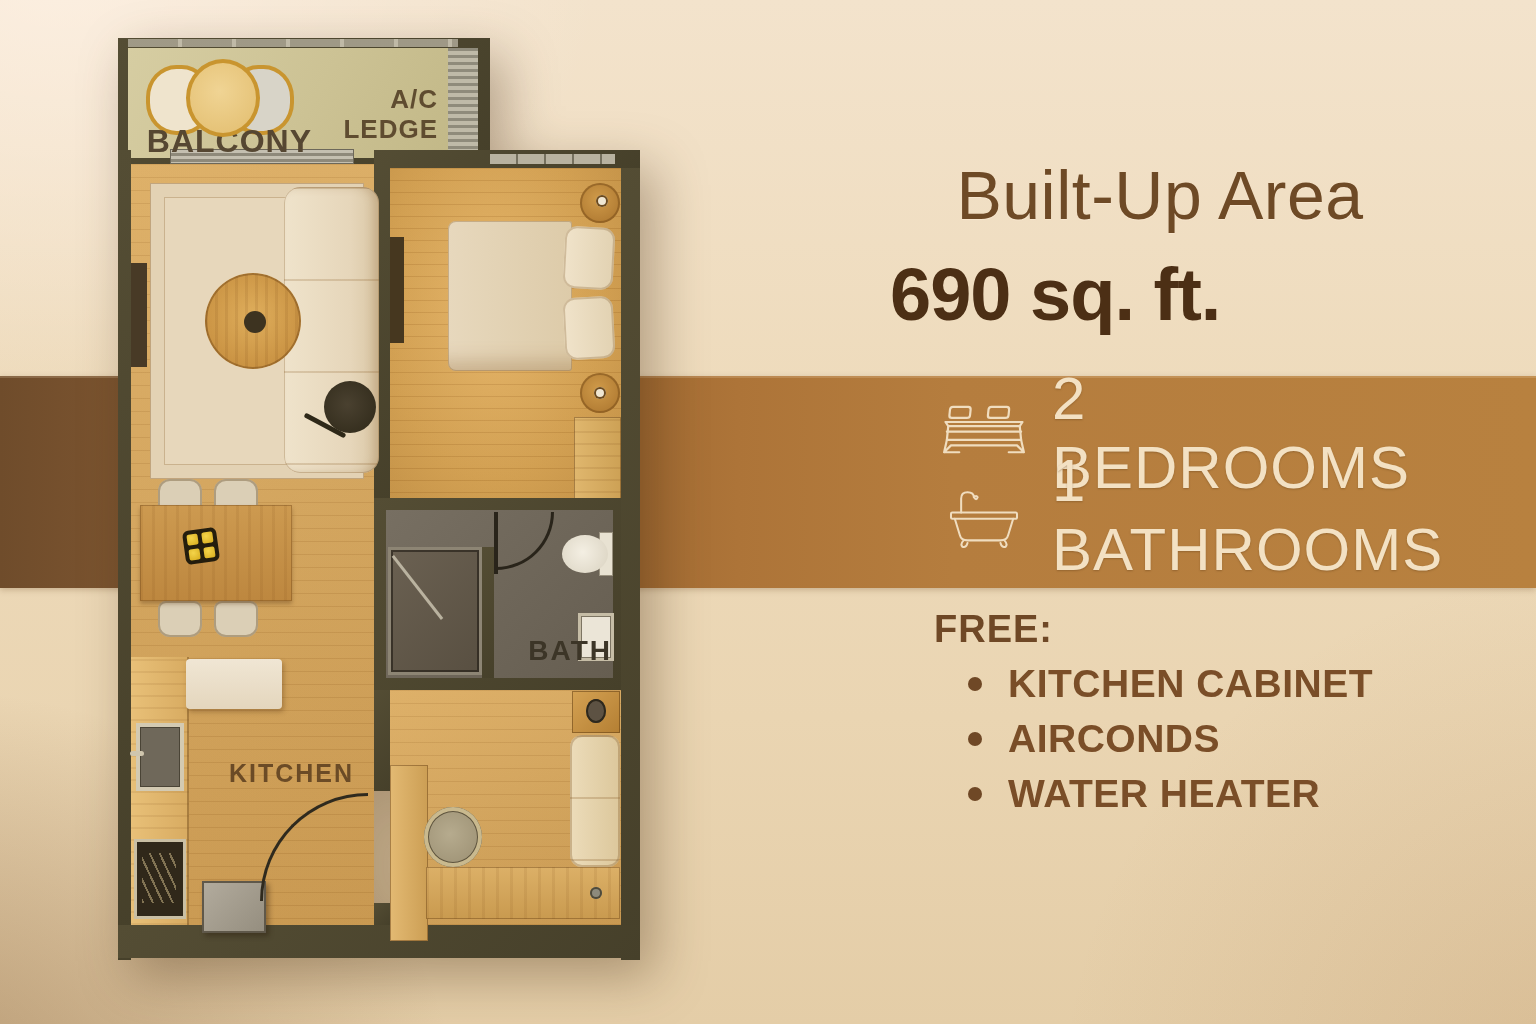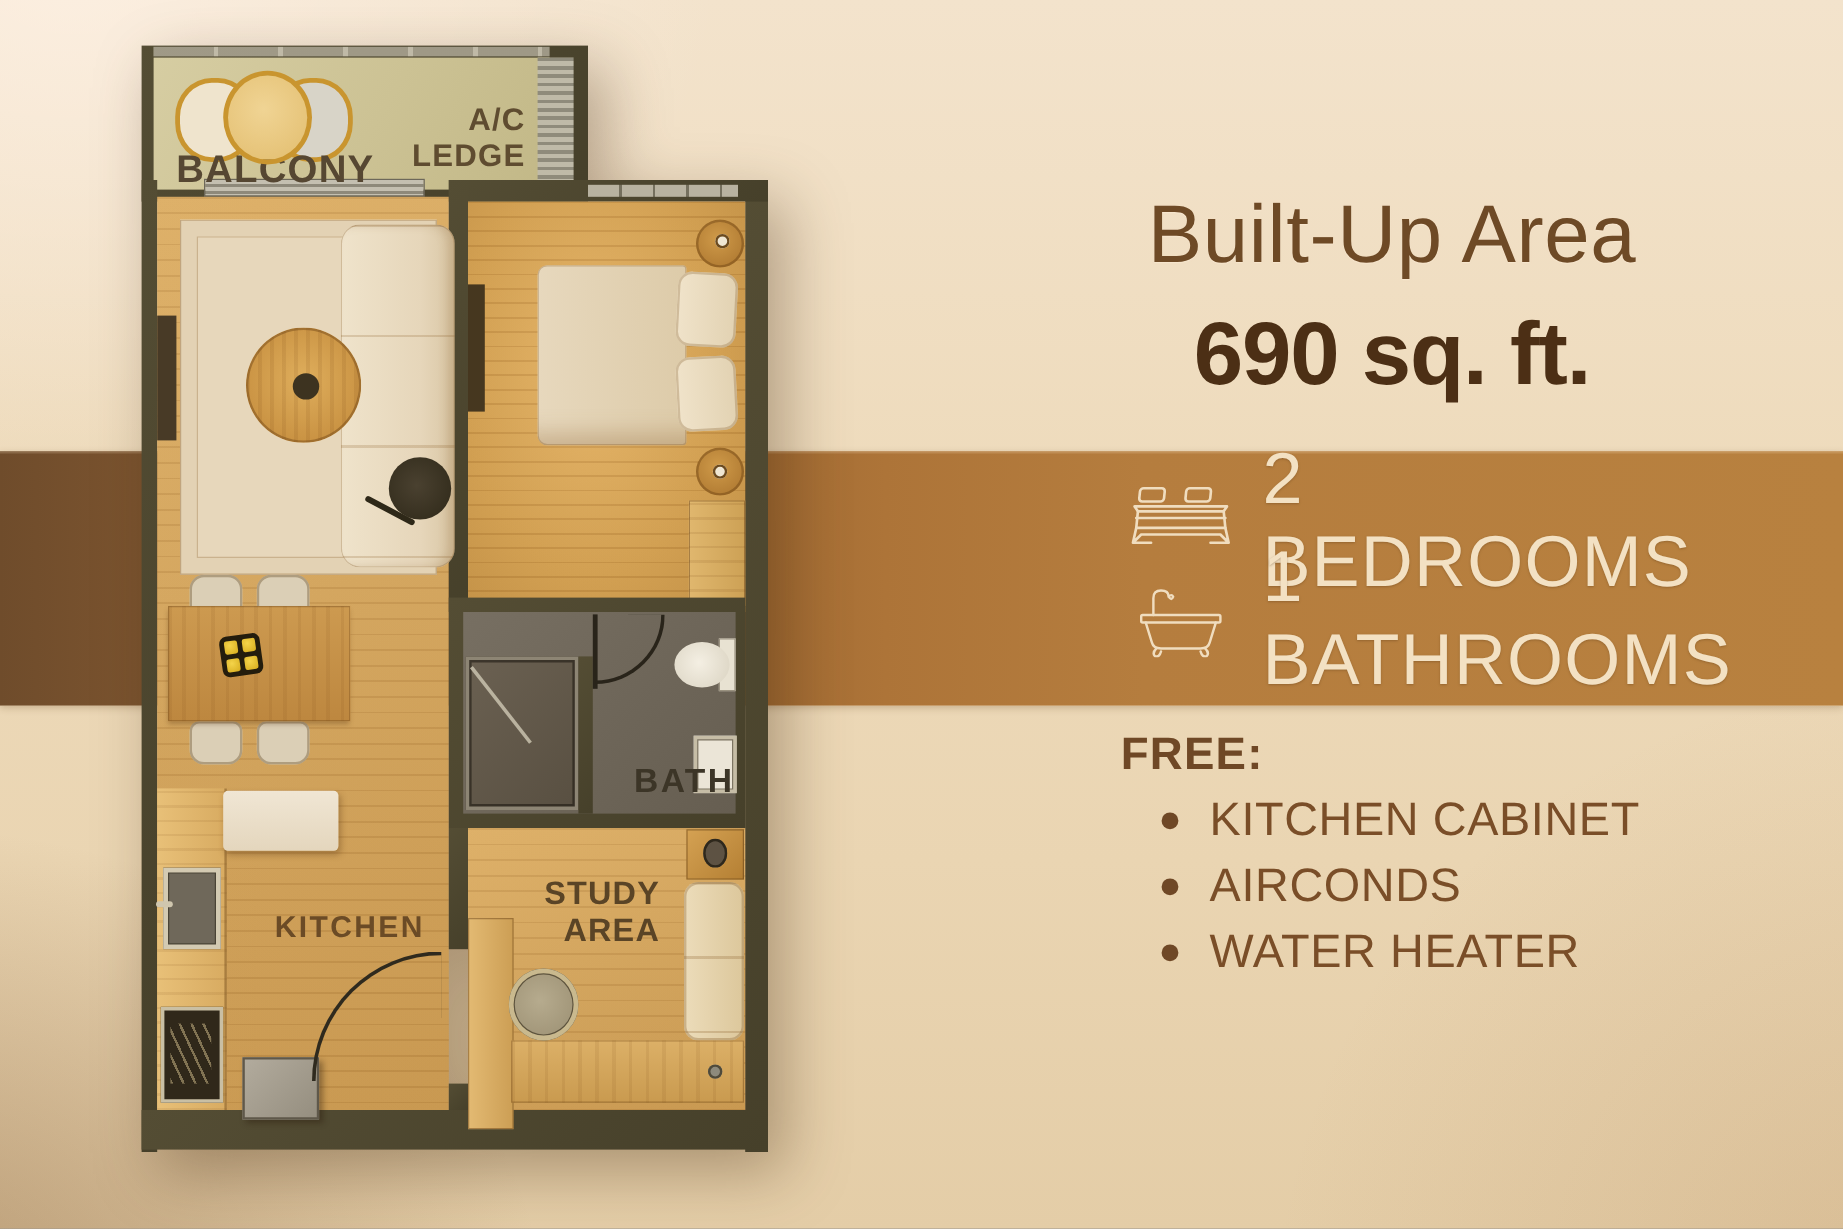--- a/index.html
+++ b/index.html
@@ -15,29 +15,29 @@
   
   .band{
     position:absolute;left:0;top:376px;width:1536px;height:212px;
     background:linear-gradient(90deg,#6f4c2b 0%,#7d5530 9%,#7d5530 16%,#96622f 34%,#ad7438 48%,#b57d3e 62%,#b8813f 100%);
     box-shadow:0 2px 6px rgba(90,55,20,.25), inset 0 2px 0 rgba(255,235,200,.18);
   }
   
   .panel-title{position:absolute;left:890px;top:156px;width:540px;text-align:center;
     font-size:68px;font-weight:400;color:#6e4a26;letter-spacing:.5px;
     text-shadow:0 1px 1px rgba(255,240,220,.5);}
-  .panel-area{position:absolute;left:890px;top:252px;width:540px;text-align:center;
+  .panel-area{position:absolute;left:890px;top:252px;width:540px;
     font-size:74px;font-weight:700;color:#4c2f15;letter-spacing:-1px;}
   .features{position:absolute;left:938px;top:392px;width:520px;}
   .feature-row{display:flex;align-items:center;height:82px;}
   .f-icon{width:92px;height:70px;flex:0 0 92px;margin-right:22px;display:flex;align-items:center;justify-content:center;}
   .f-icon svg{width:88px;height:66px;}
   .f-label{font-size:60px;color:#f3e1c3;letter-spacing:1px;text-shadow:0 1px 2px rgba(90,55,20,.35);}
   .free-heading{position:absolute;left:934px;top:608px;font-size:38px;font-weight:700;color:#6f4826;letter-spacing:1px;}
-  .free-list{position:absolute;left:968px;top:656px;margin:0;padding:0;list-style:none;}
+  .free-list{position:absolute;left:968px;top:656px;margin:0;padding:0;list-style:none;font-weight:bold;}
   .free-list li{display:flex;align-items:center;height:55px;font-size:39px;color:#7a4e28;letter-spacing:.5px;}
   .dot{width:14px;height:14px;border-radius:50%;background:#6f4826;margin-right:26px;flex:0 0 14px;}
   
   .floorplan{position:absolute;left:112px;top:35px;width:534px;height:925px;
     filter:drop-shadow(14px 18px 26px rgba(60,35,10,.35));}
   .fp{position:absolute;}
   .wall{background:linear-gradient(135deg,#544d34,#46402a);}
   .wood{background:
       repeating-linear-gradient(180deg, rgba(110,65,15,.10) 0 1.5px, rgba(255,225,160,.05) 1.5px 13px),
       linear-gradient(160deg,#dcae66 0%,#d2a35c 45%,#c6954d 100%);}
@@ -316,15 +316,14 @@
     <div class="fp desk-knob"></div>
     <div class="fp s-chair"></div>
     <div class="fp s-sofa"></div>
     <div class="fp shelf"></div>
     <div class="fp shelf-dot"></div>
 
     <div class="plan-label lbl-balcony">BALCONY</div>
     <div class="plan-label lbl-ac">A/C LEDGE</div>
     <div class="plan-label lbl-bath">BATH</div>
     <div class="plan-label lbl-kitchen">KITCHEN</div>
-    <div class="plan-label lbl-study">STUDY AREA</div>
   </div>
 </div>
 
 </body></html>

